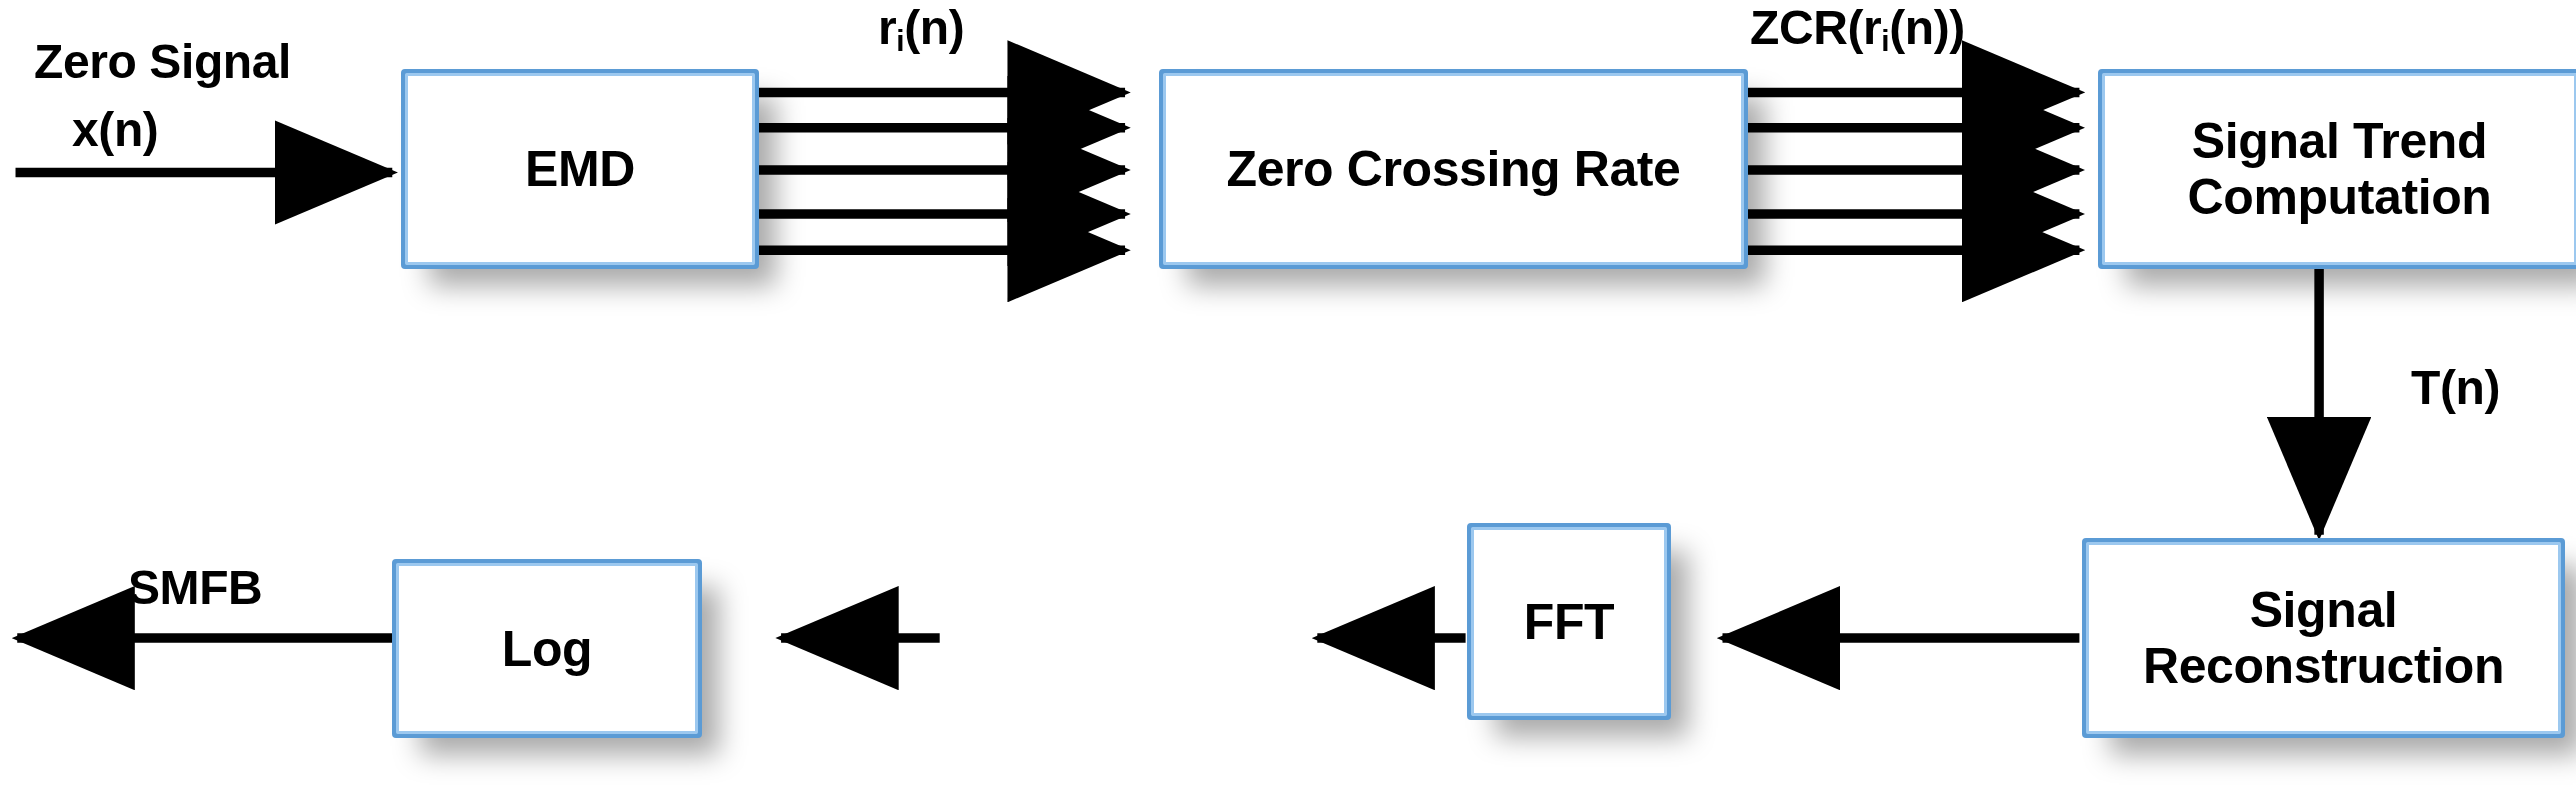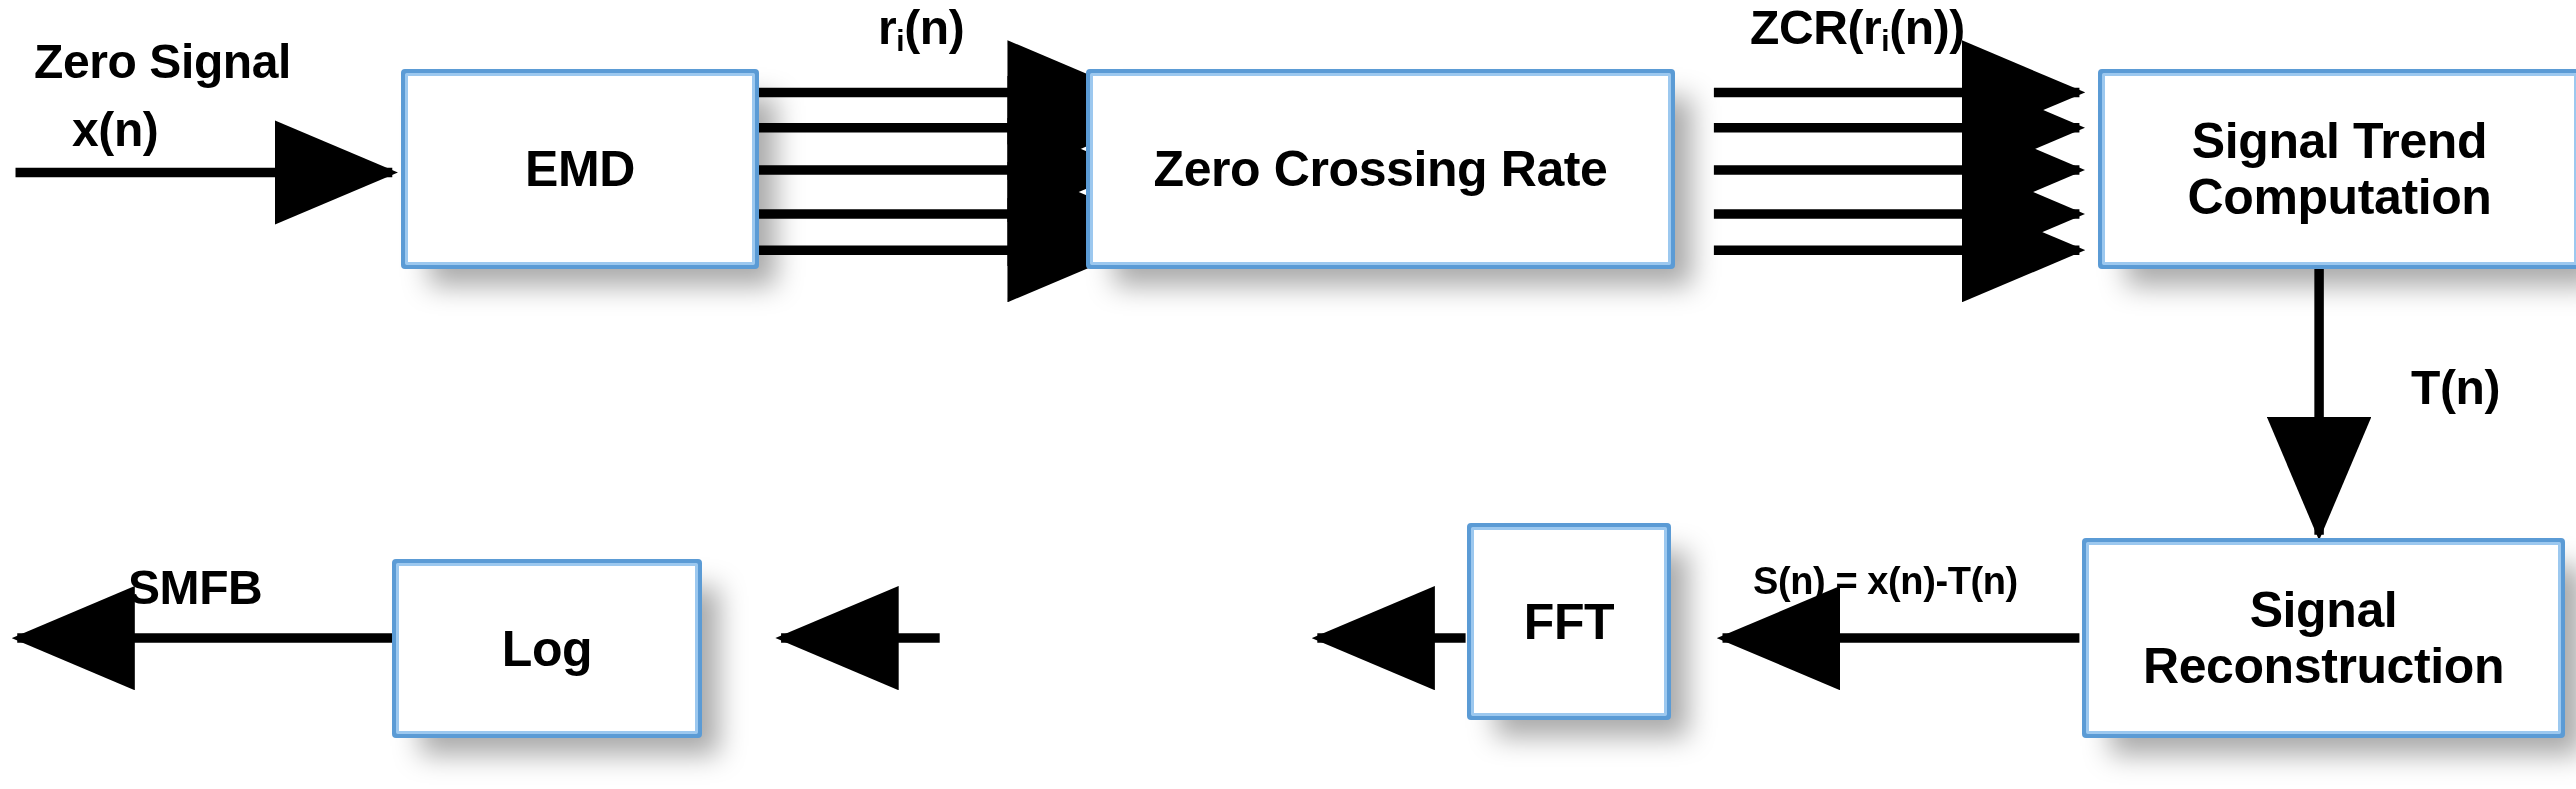--- a/index.html
+++ b/index.html
@@ -136,21 +136,21 @@
 
     <g>
       <line x1="472" y1="740" x2="20" y2="740" stroke="#000000" stroke-width="11" marker-end="url(#arrowL)"></line>
     </g>
   </svg>
 
   <div class="proc-box" style="left:401px; top:69px; width:358px; height:200px;">
     <div class="proc-label">EMD</div>
   </div>
 
-  <div class="proc-box" style="left:1086px; top:69px; width:589px; height:200px;">
+  <div class="proc-box" style="left:1159px; top:69px; width:589px; height:200px;">
     <div class="proc-label">Zero Crossing Rate</div>
   </div>
 
   <div class="proc-box" style="left:2082px; top:69px; width:483px; height:200px;margin-left:16px;">
     <div class="proc-label">Signal Trend
 Computation</div>
   </div>
 
   <div class="proc-box" style="left:2082px; top:538px; width:483px; height:200px;">
     <div class="proc-label">Signal
@@ -173,18 +173,17 @@
   <div class="annot big" style="left:878px; top:0px;">
     <span>r</span><sub>i</sub><span>(n)</span>
   </div>
 
   <div class="annot big" style="left:1750px; top:0px;">
     <span>ZCR(r</span><sub>i</sub><span>(n))</span>
   </div>
 
   <div class="annot big" style="left:2403px; top:360px;margin-left:8px;">T(n)</div>
 
-  <div class="annot small" style="left:1753px; top:560px;">S(n) = x(n)-T(n)</div>
 
   <div class="annot big" style="left:128px; top:560px;">SMFB</div>
 
 </div>
 
 
 </body></html>

